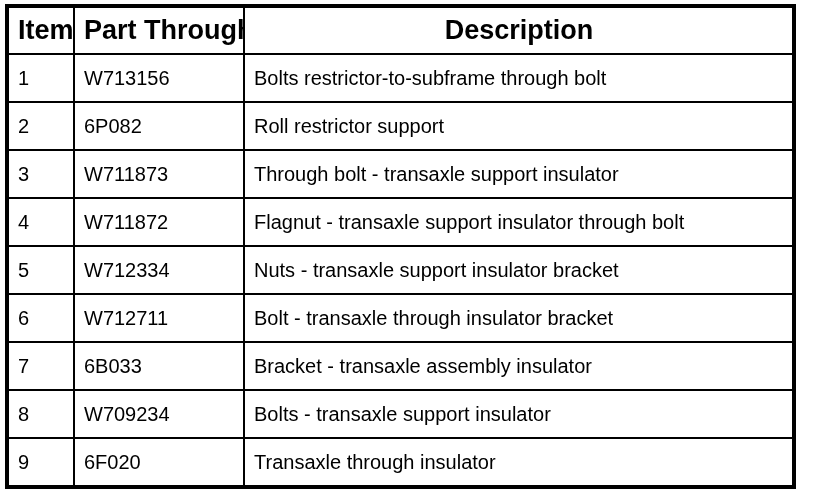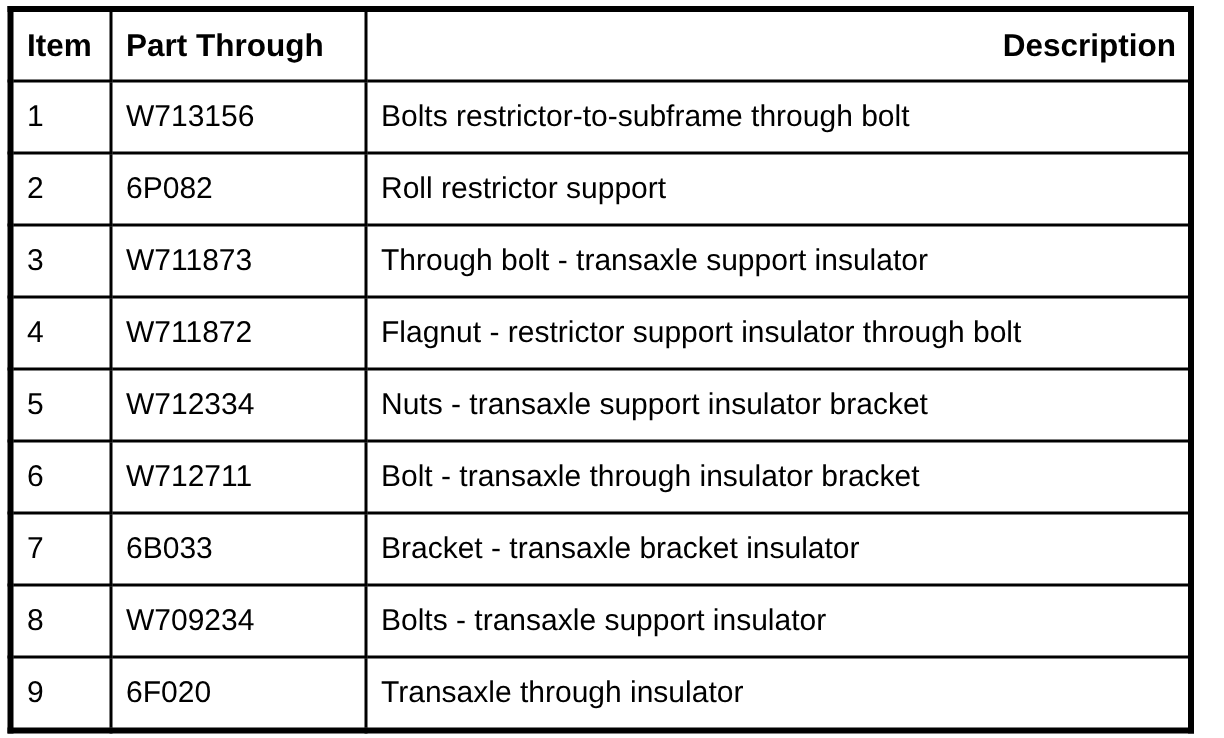--- a/index.html
+++ b/index.html
@@ -38,26 +38,26 @@
   col.c-part { width: 170px; }
   col.c-desc { width: auto; }
   th, td {
     color: #000000;
     vertical-align: middle;
     padding: 0 8px 0 9px;
     white-space: nowrap;
     overflow: hidden;
   }
   thead th {
-    font-size: 21px;
+    font-size: 27px;
     font-weight: bold;
     text-align: left;
     height: 45px;
   }
-  thead th.center { text-align: right; }
+  thead th.center { text-align: center; }
   tbody td {
     font-size: 20px;
     font-weight: normal;
     height: 46px;
   }
 </style>
 </head>
 <body>
 
 <div class="page">
@@ -86,36 +86,36 @@
           <td>Roll restrictor support</td>
         </tr>
         <tr>
           <td>3</td>
           <td>W711873</td>
           <td>Through bolt - transaxle support insulator</td>
         </tr>
         <tr>
           <td>4</td>
           <td>W711872</td>
-          <td>Flagnut - restrictor support insulator through bolt</td>
+          <td>Flagnut - transaxle support insulator through bolt</td>
         </tr>
         <tr>
           <td>5</td>
           <td>W712334</td>
           <td>Nuts - transaxle support insulator bracket</td>
         </tr>
         <tr>
           <td>6</td>
           <td>W712711</td>
           <td>Bolt - transaxle through insulator bracket</td>
         </tr>
         <tr>
           <td>7</td>
           <td>6B033</td>
-          <td>Bracket - transaxle bracket insulator</td>
+          <td>Bracket - transaxle assembly insulator</td>
         </tr>
         <tr>
           <td>8</td>
           <td>W709234</td>
           <td>Bolts - transaxle support insulator</td>
         </tr>
         <tr>
           <td>9</td>
           <td>6F020</td>
           <td>Transaxle through insulator</td>

